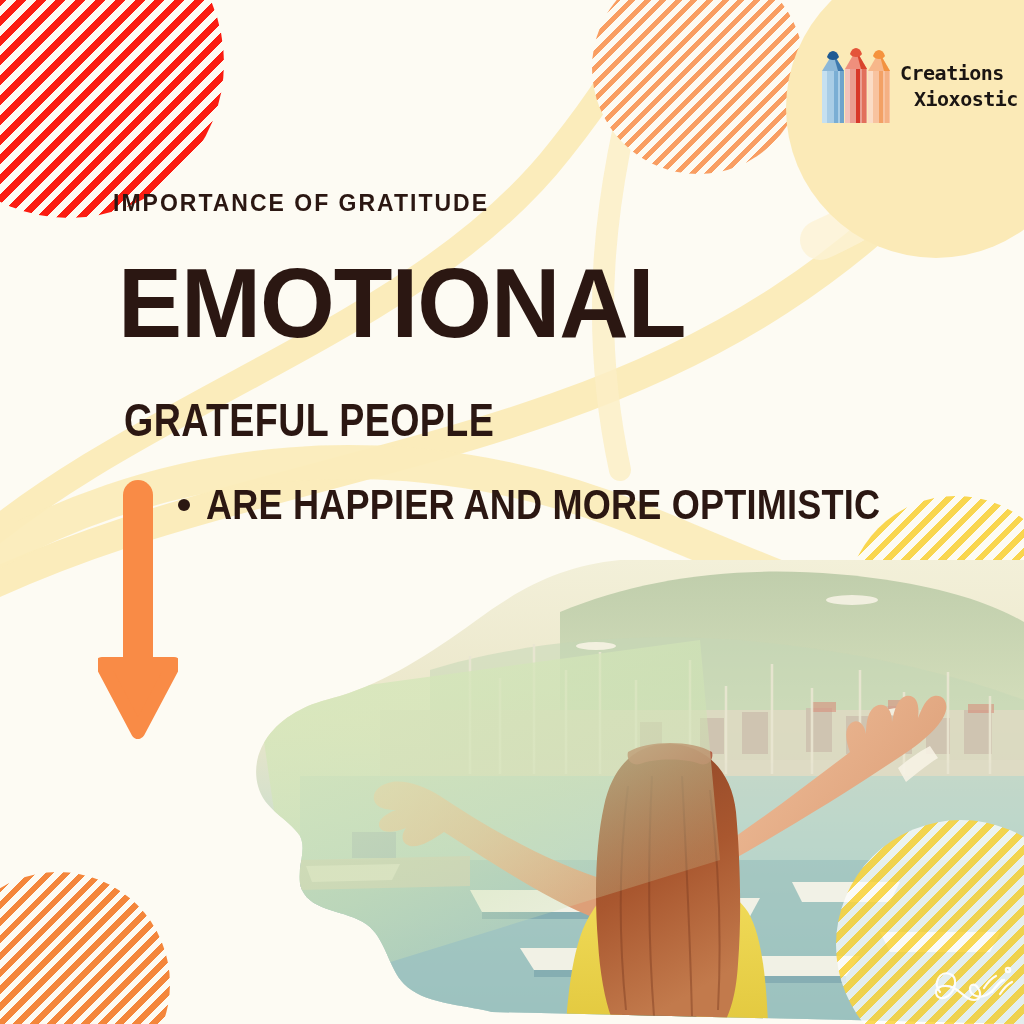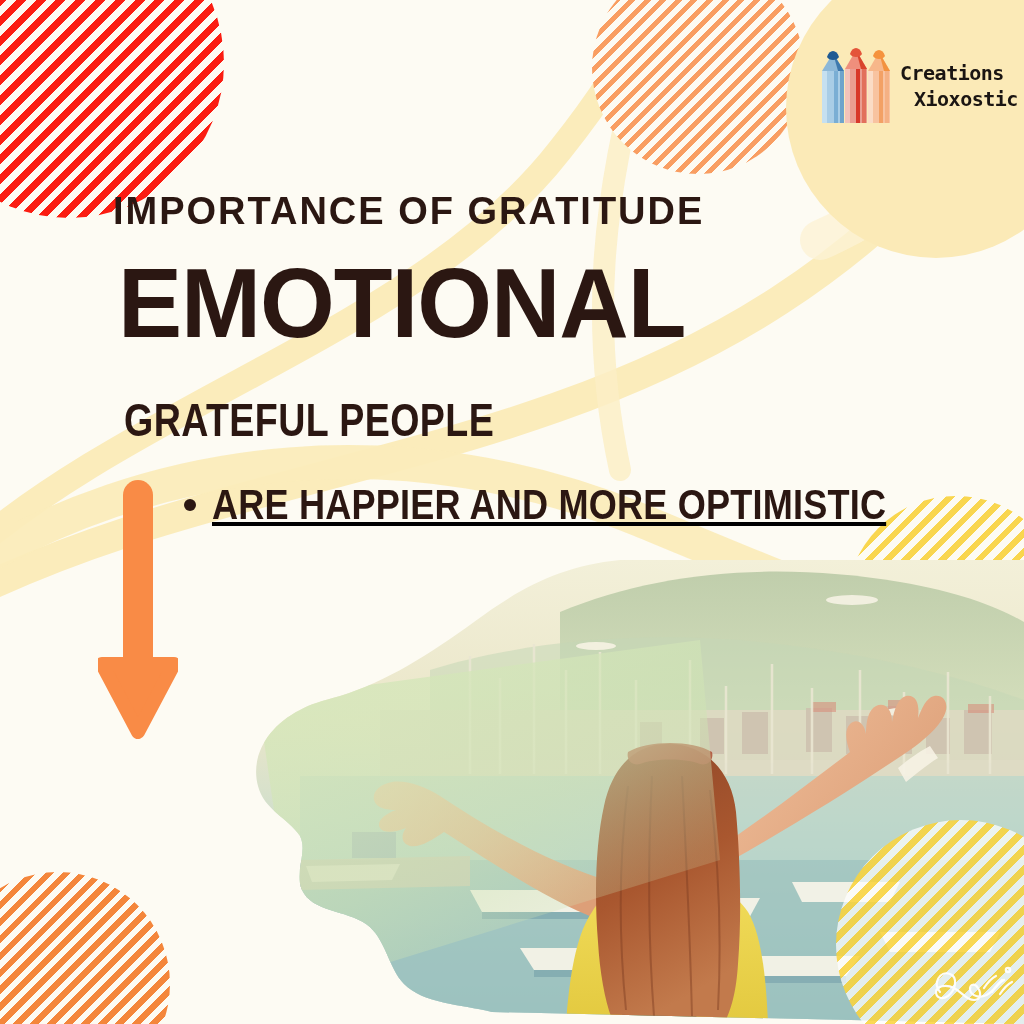--- a/index.html
+++ b/index.html
@@ -125,21 +125,21 @@
     top: 480px;
     width: 80px;
     height: 266px;
   }
 
   
   #eyebrow {
     position: absolute;
     left: 113px;
     top: 190px;
-    font-size: 38px;
+    font-size: 23px;
     font-weight: bold;
     letter-spacing: 2.0px;
     color: #2b1712;
     white-space: nowrap;
   }
 
   #headline {
     position: absolute;
     left: 118px;
     top: 254px;
@@ -162,27 +162,26 @@
     font-weight: bold;
     letter-spacing: 0.5px;
     color: #2b1712;
     white-space: nowrap;
     transform: scaleX(0.80);
     transform-origin: left top;
   }
 
   #bullet-list {
     position: absolute;
-    left: 184px;
+    left: 178px;
     top: 480px;
     width: 760px;
     margin: 0;
     padding: 0;
     list-style: none;
-    text-decoration: underline;
   }
   #bullet-list li {
     display: flex;
     align-items: baseline;
     height: 56px;
     color: #2b1712;
   }
   .bullet-dot {
     width: 12px;
     height: 12px;

